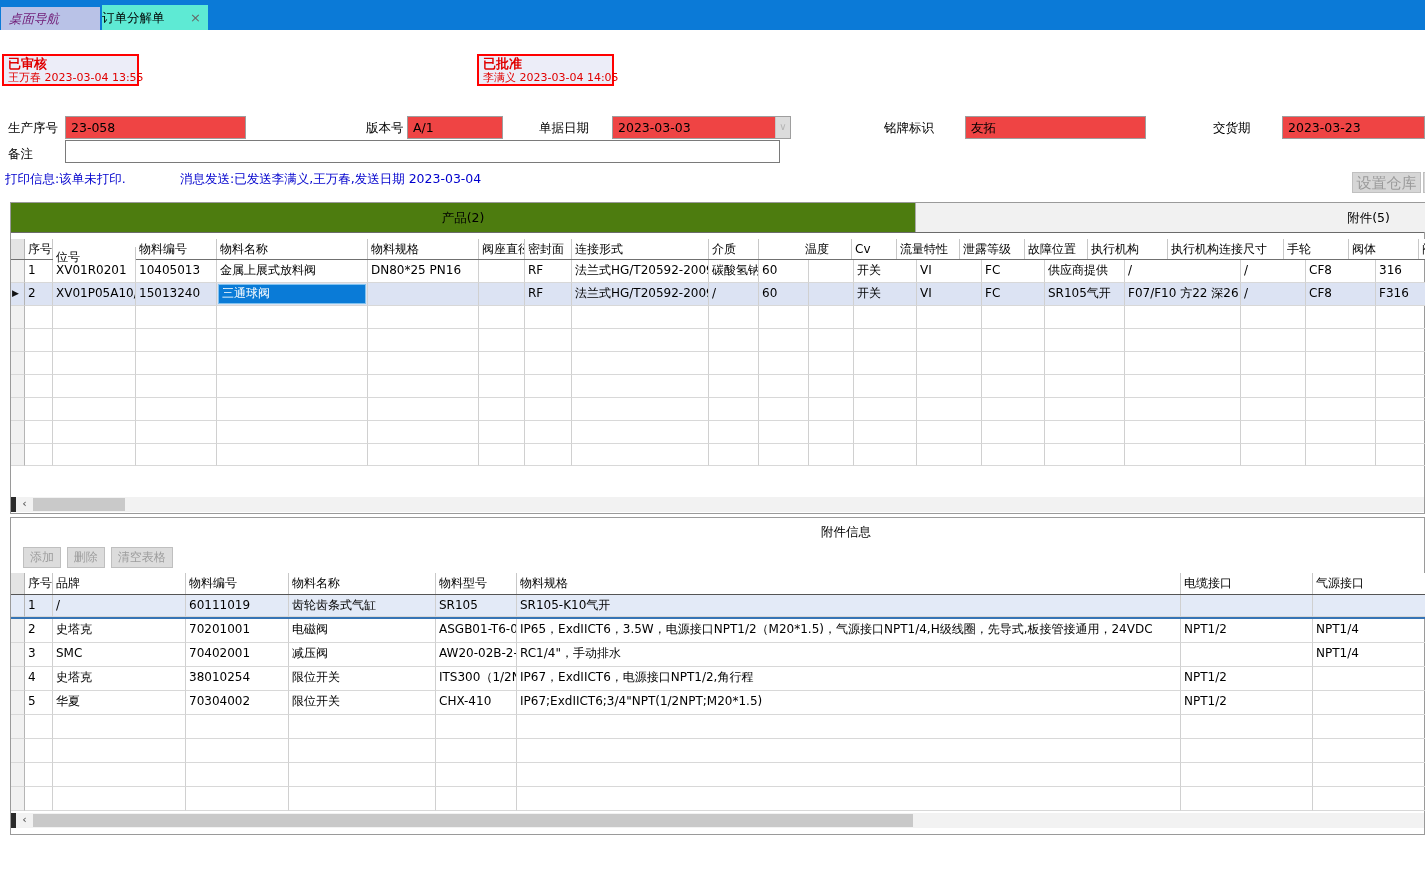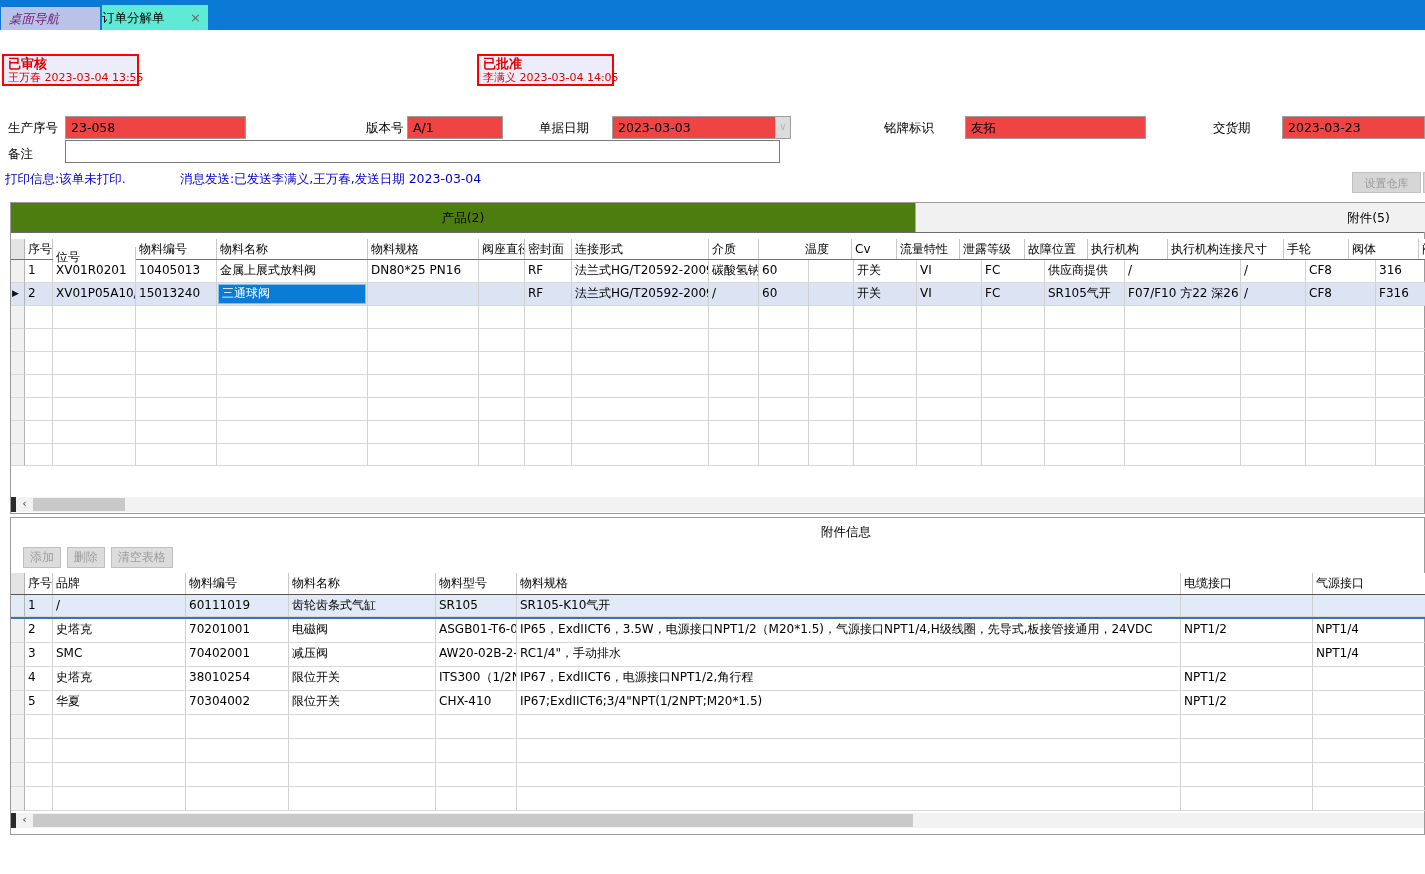--- a/index.html
+++ b/index.html
@@ -27,21 +27,21 @@
   .flabel { position:absolute; font-size:12.5px; height:16px; line-height:16px; }
   .finput { position:absolute; height:23px; line-height:21px; background:#ef4444;
     border:1px solid #9e9e9e; padding:0 5px; font-size:12.5px; white-space:nowrap; overflow:hidden; }
   .fwhite { position:absolute; height:23px; background:#fff; border:1px solid #7a7a7a; }
   .combo-arrow { position:absolute; top:0; right:0; width:15px; height:21px; background:#dcdcdc;
     color:#b5b5b5; text-align:center; line-height:19px; font-size:10px; border-left:1px solid #c6c6c6; }
 
   .bluetext { position:absolute; color:#0000cd; font-size:12.5px; white-space:nowrap; }
 
   .grey-btn { position:absolute; height:21px; background:#d6d6d6; border:1px solid #c0c0c0;
-    color:#9b9b9b; font-size:11px; text-align:center; line-height:21px; white-space:nowrap; overflow:hidden; }
+    color:#9b9b9b; font-size:15px; text-align:center; line-height:21px; white-space:nowrap; overflow:hidden; }
 
   
   .panel { position:absolute; left:10px; width:1415px; background:#fff;
     border:1px solid #9a9a9a; }
   #prod-panel { top:202px; height:312px; }
   #att-panel  { top:517px; height:318px; }
 
   .tabstrip { position:absolute; left:0; top:0; width:100%; height:30px; border-bottom:1px solid #6b6b6b; }
   .ptab { position:absolute; top:0; height:29px; line-height:29px; text-align:center; font-size:12.5px; }
   .ptab.on  { left:0; width:905px; background:#4d7c0f; border-right:1px solid #aaa; }

